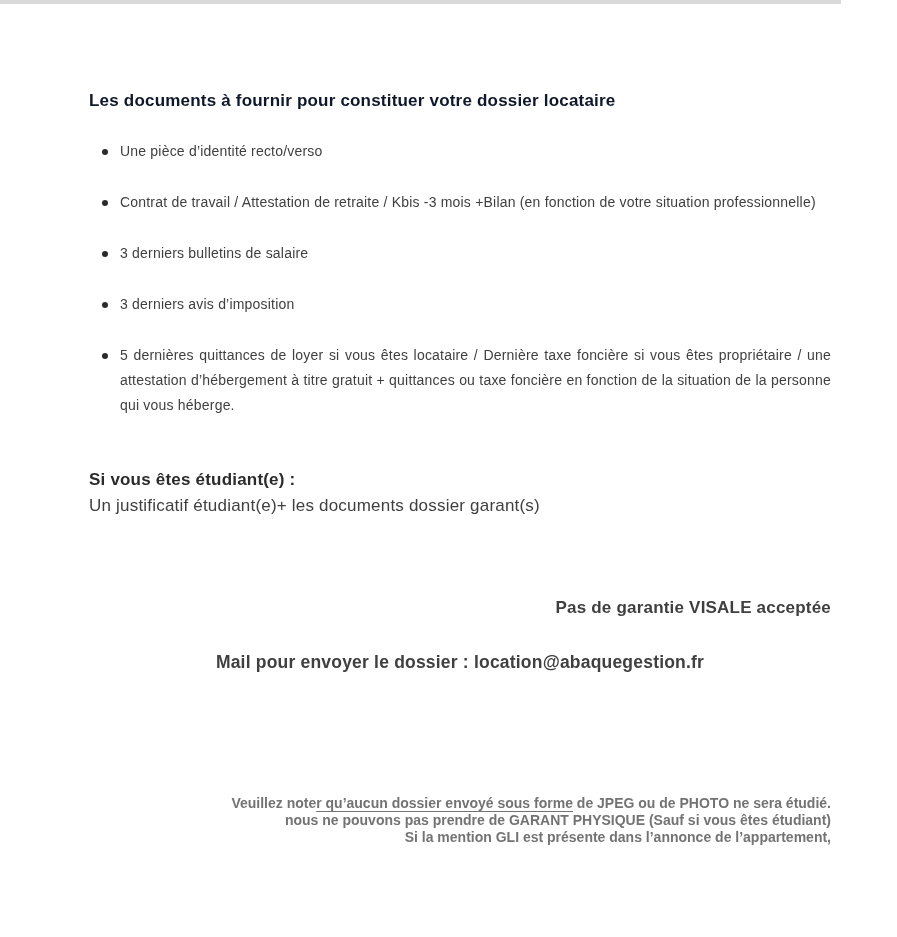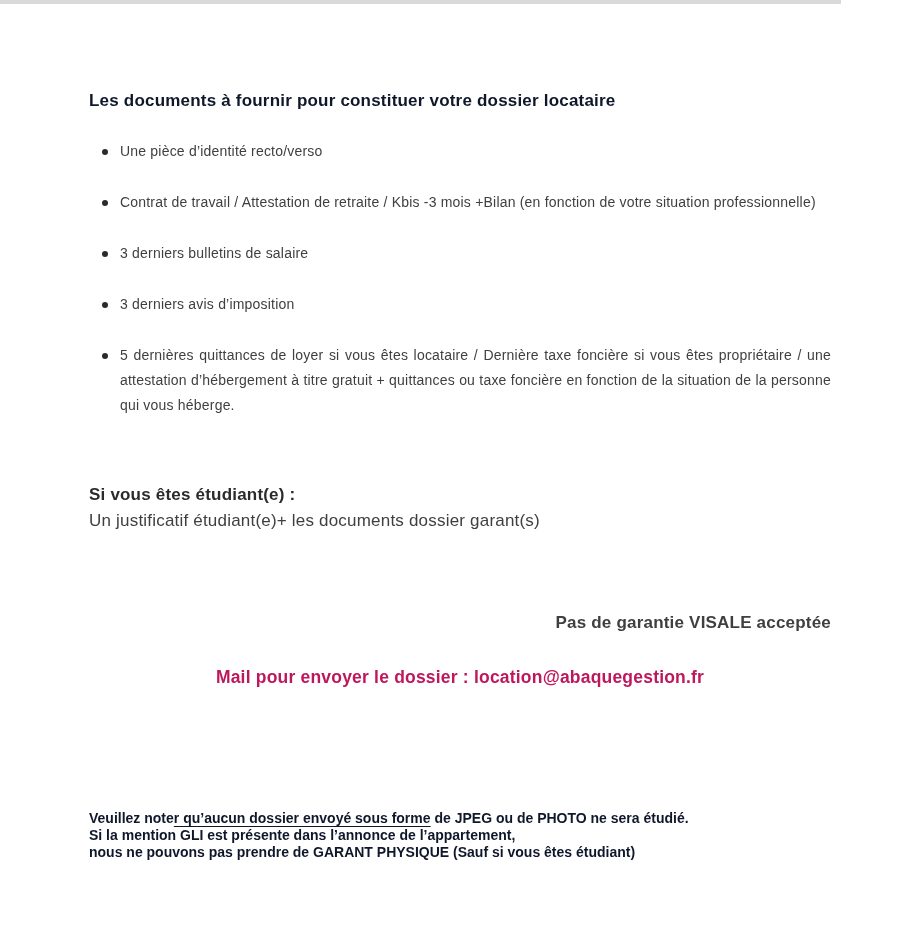--- a/index.html
+++ b/index.html
@@ -44,21 +44,21 @@
   }
   ul.doc-list li::before {
     content: "";
     position: absolute;
     left: 13px; top: 10px;
     width: 6px; height: 6px;
     border-radius: 50%;
     background: #2b2b2b;
   }
   ul.doc-list li.justify { text-align: justify; }
-  .student { margin-top: 64px; }
+  .student { margin-top: 49px; }
   .student p { margin: 0; font-size: 17px; line-height: 26px; letter-spacing: 0.2px; }
   .student .heading { font-weight: 700; color: #2b2b2b; }
   p.visale {
     margin: 76px 0 16px 0;
     text-align: right;
     font-size: 17px;
     line-height: 25px;
     letter-spacing: 0.2px;
     font-weight: bold;
   }
@@ -66,25 +66,25 @@
     margin: 30px 0 0 0;
     text-align: center;
     font-size: 17.5px;
     font-weight: 700;
     line-height: 25px;
     letter-spacing: 0.2px;
     color: #7d96ad;
   }
   footer.warning {
     margin-top: 120px;
-    text-align: left;
+    text-align: right;
     font-size: 14px;
     font-weight: 700;
     line-height: 17px;
-    color: #0f172a;
+    color: #737373;
   }
   footer.warning p { margin: 0; }
   footer.warning .u {
     text-decoration: underline;
     text-underline-offset: 3px;
     text-decoration-thickness: 1px;
   }
 </style>
 </head>
 <body>
@@ -103,21 +103,21 @@
     <li class="justify">5 dernières quittances de loyer si vous êtes locataire / Dernière taxe foncière si vous êtes propriétaire / une attestation d’hébergement à titre gratuit + quittances ou taxe foncière en fonction de la situation de la personne qui vous héberge.</li>
   </ul>
 
   <section class="student">
     <p class="heading">Si vous êtes étudiant(e) :</p>
     <p>Un justificatif étudiant(e)+ les documents dossier garant(s)</p>
   </section>
 
   <p class="visale">Pas de garantie VISALE acceptée</p>
 
-  <p class="mail" style="color: #be185d;">Mail pour envoyer le dossier : location@abaquegestion.fr</p>
+  <p class="mail" style="color: #404040;">Mail pour envoyer le dossier : location@abaquegestion.fr</p>
 
   <footer class="warning">
     <p><span>Veuillez note</span><span class="u">r qu’aucun dossier envoyé sous forme</span><span> de JPEG ou de PHOTO ne sera étudié.</span></p>
+    <p>nous ne pouvons pas prendre de GARANT PHYSIQUE (Sauf si vous êtes étudiant)</p>
     <p>Si la mention GLI est présente dans l’annonce de l’appartement,</p>
-    <p>nous ne pouvons pas prendre de GARANT PHYSIQUE (Sauf si vous êtes étudiant)</p>
   </footer>
 
 </main>
 
 </body></html>

